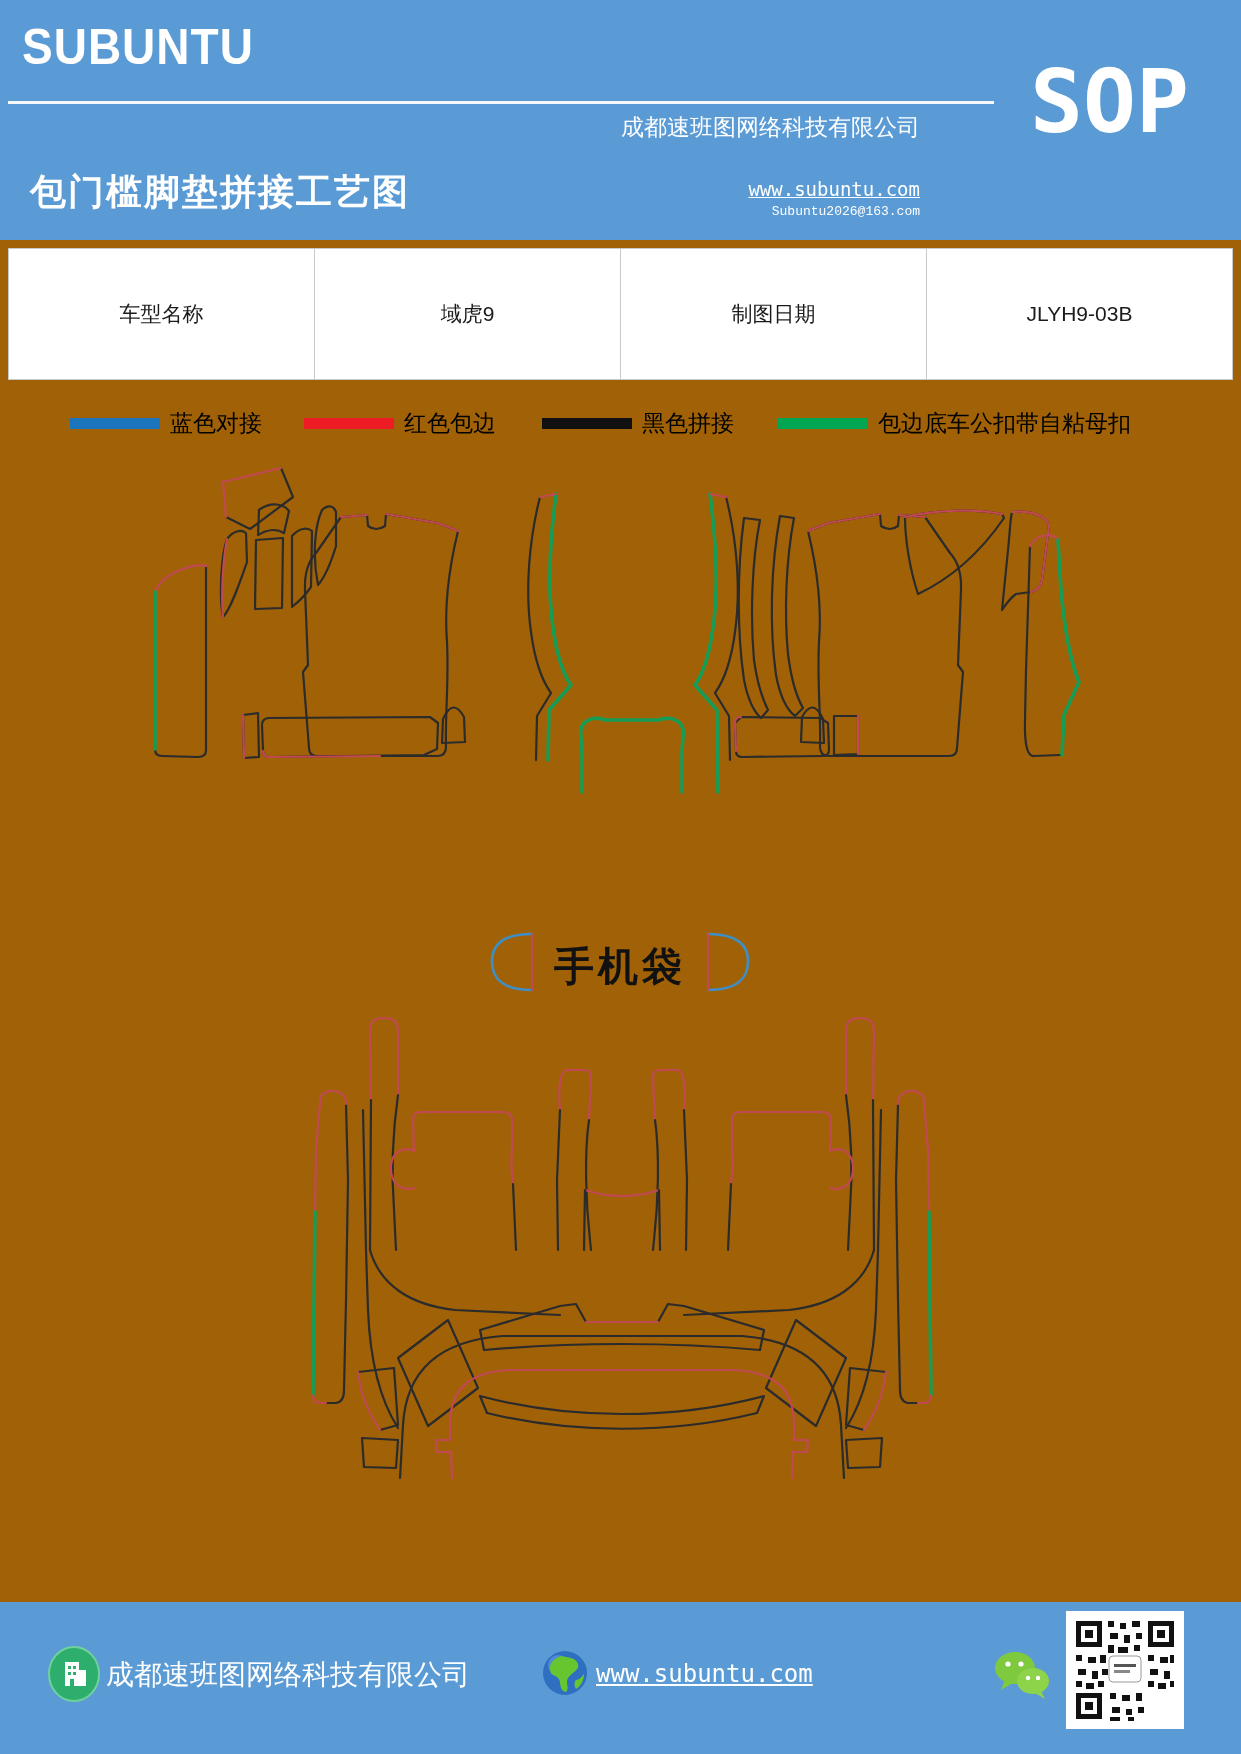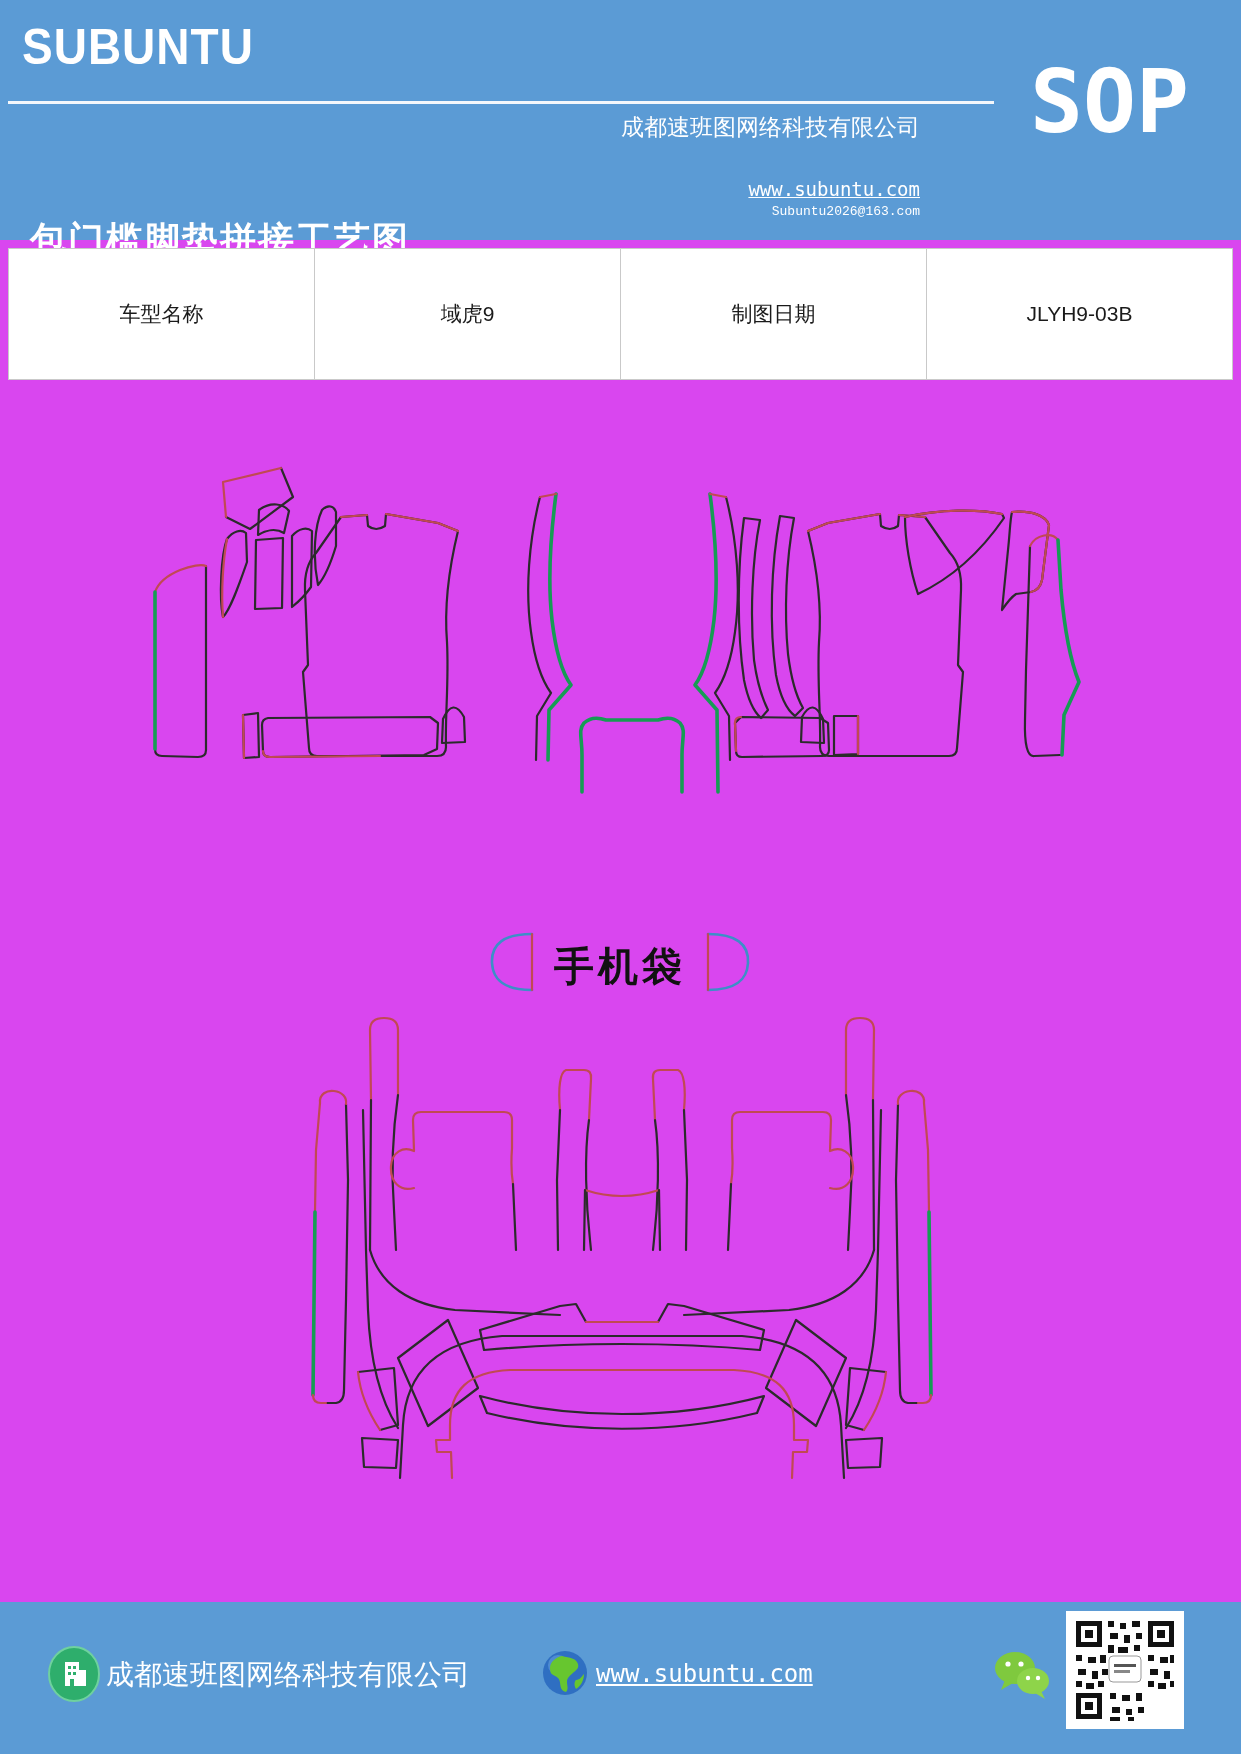--- a/index.html
+++ b/index.html
@@ -1,28 +1,28 @@
 <!DOCTYPE html>
 <html><head>
 <meta charset="utf-8">
 <style>
   html,body{margin:0;padding:0;background:#ffffff;}
-  .page{position:relative;width:1241px;height:1754px;background:#d946ef;overflow:hidden;
+  .page{position:relative;width:1241px;height:1754px;background:#a16207;overflow:hidden;
         font-family:"Liberation Sans",sans-serif;}
   
   .header{position:absolute;left:0;top:0;width:1241px;height:240px;background:#5b9bd5;color:#fff;}
   .logo{position:absolute;left:22px;top:18px;font-size:46px;font-weight:900;letter-spacing:1px;
         transform:scaleY(1.08);transform-origin:left top;}
   .hline{position:absolute;left:8px;top:101px;width:986px;height:3px;background:#f4f7fb;}
   .sop{position:absolute;right:52px;top:58px;font-family:"DejaVu Sans Mono",monospace;
        font-weight:bold;font-size:88px;line-height:1;margin-left:42px;}
   .h-company{position:absolute;right:321px;top:112px;font-size:23px;
              font-family:"Liberation Serif",serif;}
   .h-title{position:absolute;left:30px;top:168px;font-size:36px;font-weight:bold;
-           letter-spacing:2px;margin-top:48px;}
+           letter-spacing:2px;}
   .h-web{position:absolute;right:321px;top:178px;font-size:19px;text-decoration:underline;
          font-family:"DejaVu Sans Mono",monospace;color:#fff;}
   .h-mail{position:absolute;right:321px;top:204px;font-size:13px;
           font-family:Liberation Mono, monospace;}
   
   .tbl{position:absolute;left:8px;top:248px;width:1225px;height:132px;border-collapse:collapse;
        table-layout:fixed;padding-left:12px;}
   .tbl td{border:1px solid #c9c9c9;text-align:center;vertical-align:middle;font-size:21px;
           color:#1a1a1a;height:66px;background:#fff;}
   
@@ -68,20 +68,38 @@
     <tbody>
         <tr>
       <td>车型名称</td>
       <td>域虎9</td>
       <td>制图日期</td>
       <td>JLYH9-03B</td>
     </tr>
   </tbody>
     </table>
 
+  <div class="legend">
+    <div class="leg-item li0">
+      <span class="sw sw0"></span>
+      <span class="leg-label">蓝色对接</span>
+    </div>
+    <div class="leg-item li1">
+      <span class="sw sw1"></span>
+      <span class="leg-label">红色包边</span>
+    </div>
+    <div class="leg-item li2">
+      <span class="sw sw2"></span>
+      <span class="leg-label">黑色拼接</span>
+    </div>
+    <div class="leg-item li3">
+      <span class="sw sw3"></span>
+      <span class="leg-label">包边底车公扣带自粘母扣</span>
+    </div>
+  </div>
 
   <svg class="svgwrap" style="top:420px;" width="1241" height="400" viewBox="0 0 1241 400">
 
     <path class="k" d="M206,146 L206,330 Q206,337 198,337 L162,336 Q155,336 155,329"></path>
     <path class="r" d="M155,172 C162,152 198,142 206,146"></path>
     <path class="g" d="M155,172 L155,329"></path>
 
     <path class="k" d="M281,48 L293,77 L250,109 L226,97"></path>
     <path class="r" d="M226,97 L223,62 L281,48"></path>
 

